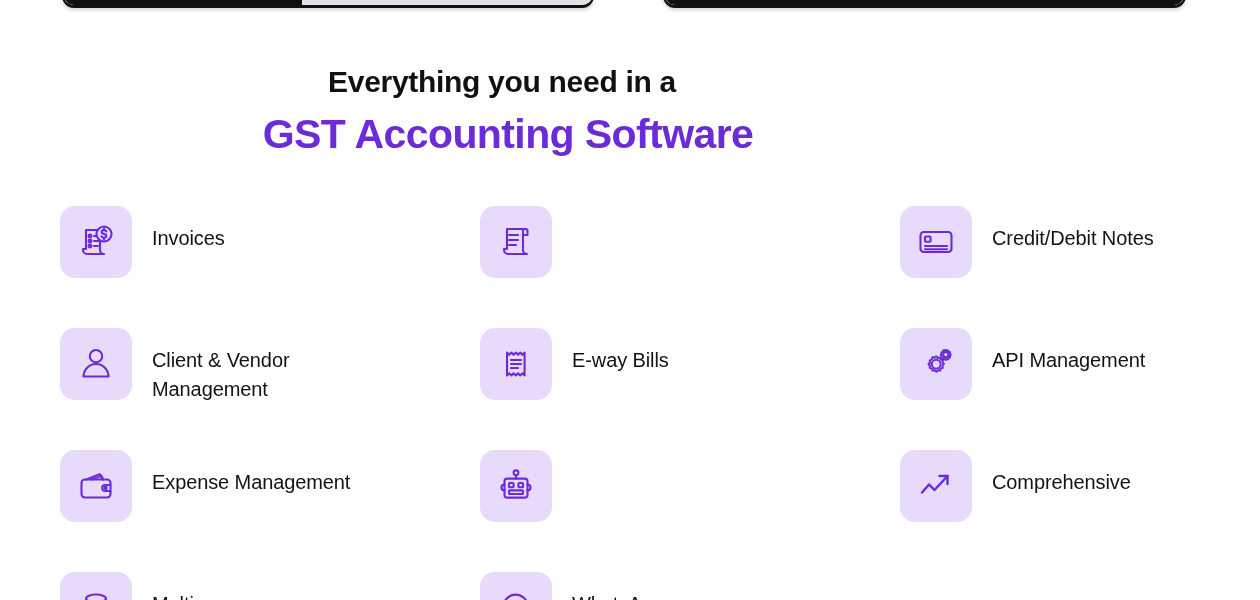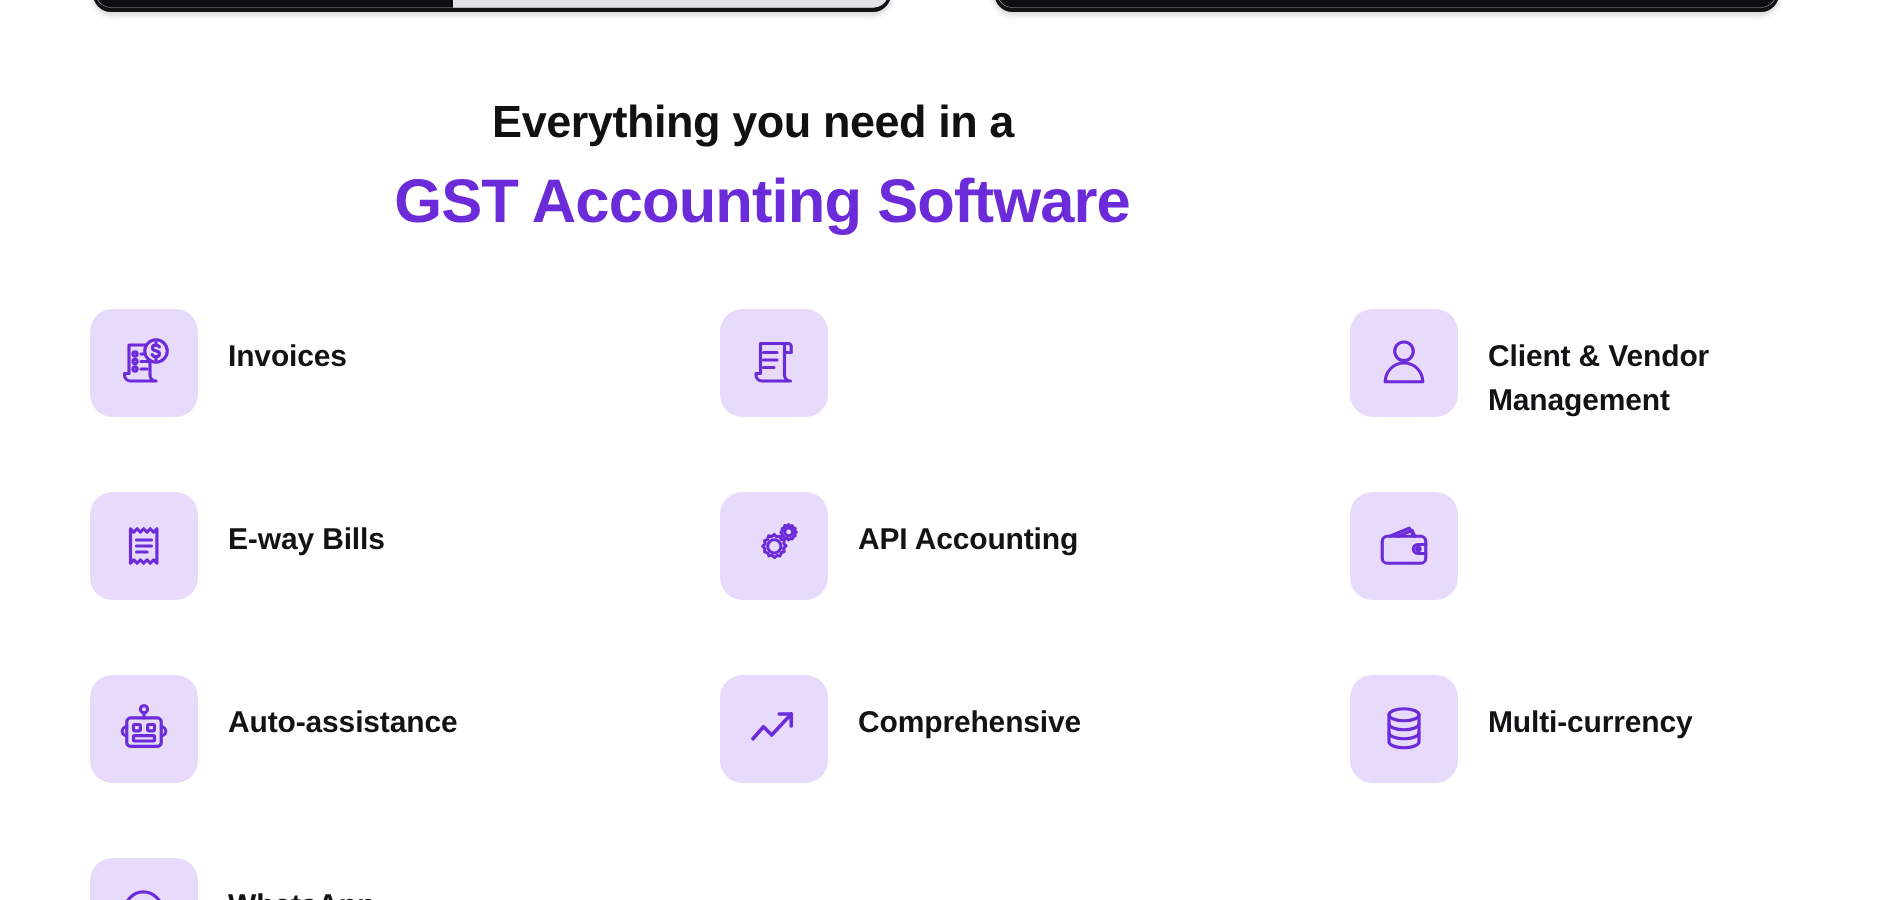--- a/index.html
+++ b/index.html
@@ -94,21 +94,21 @@
     height: 72px;
     border-radius: 15px;
     background: #E8DAFB;
     display: flex;
     align-items: center;
     justify-content: center;
   }
   .tile svg { display: block; }
   .feature-label {
     font-size: 20px;
-    font-weight: 700;
+    font-weight: 400;
     color: #131316;
     line-height: 29px;
     padding-top: 18px;
     max-width: 230px;
     letter-spacing: -0.1px;
   }
 </style>
 </head>
 <body>
 
@@ -151,20 +151,30 @@
     <div class="tile">
       <svg width="42" height="42" viewBox="0 0 42 42" fill="none" stroke="#6C2BD9" stroke-width="2.1" stroke-linecap="round" stroke-linejoin="round">
         <path d="M12 8h16v21a4 4 0 0 0 4 4H13a4 4 0 0 1-4-4v-1h3z"></path>
         <path d="M28 8h2.5a2 2 0 0 1 2 2v4H28"></path>
         <path d="M14 14h9M14 19h9M14 24h7"></path>
       </svg>
     </div>
   </div>
 
 
+  <div class="feature">
+    <div class="tile">
+      <svg width="42" height="42" viewBox="0 0 42 42" fill="none" stroke="#6C2BD9" stroke-width="2.1" stroke-linecap="round" stroke-linejoin="round">
+        <rect x="5.5" y="11" width="31" height="20" rx="3.2"></rect>
+        <rect x="10" y="15.5" width="5.6" height="5.2" rx="1"></rect>
+        <path d="M10 25h22M10 28.2h22"></path>
+      </svg>
+    </div>
+    <div class="feature-label">Credit/Debit Notes</div>
+  </div>
 
   <div class="feature">
     <div class="tile">
       <svg width="42" height="42" viewBox="0 0 42 42" fill="none" stroke="#6C2BD9" stroke-width="2.1" stroke-linecap="round" stroke-linejoin="round">
         <circle cx="21" cy="13.2" r="6.2"></circle>
         <path d="M8.5 33.5a12.5 12.5 0 0 1 25 0z"></path>
       </svg>
     </div>
     <div class="feature-label">Client &amp; Vendor Management</div>
   </div>
@@ -185,48 +195,48 @@
         <g>
           <path d="M17.4 14.2l2.1.6 1.6-1.5 1.7 1.6 2.1-.4.8 2 2.1.7-.3 2.1 1.5 1.6-1.6 1.7.4 2.1-2 .8-.7 2.1-2.1-.3-1.6 1.5-1.7-1.6-2.1.4-.8-2-2.1-.7.3-2.1-1.5-1.6 1.6-1.7-.4-2.1 2-.8z"></path>
           <circle cx="21.2" cy="21.2" r="4.4"></circle>
         </g>
         <g>
           <path d="M28.2 7.3l1.4.4 1.1-1 1.1 1.1 1.4-.3.5 1.3 1.4.5-.2 1.4 1 1.1-1.1 1.1.3 1.4-1.3.5-.5 1.4-1.4-.2-1.1 1-1.1-1.1-1.4.3-.5-1.3-1.4-.5.2-1.4-1-1.1 1.1-1.1-.3-1.4 1.3-.5z"></path>
           <circle cx="30.8" cy="11.6" r="2.6"></circle>
         </g>
       </svg>
     </div>
-    <div class="feature-label">API Accounting</div>
+    <div class="feature-label">API Management</div>
   </div>
 
   <div class="feature">
     <div class="tile">
       <svg width="42" height="42" viewBox="0 0 42 42" fill="none" stroke="#6C2BD9" stroke-width="2.1" stroke-linecap="round" stroke-linejoin="round">
         <path d="M11.5 14.5l13-5.4 3.2 5.4"></path>
         <path d="M17 14.5l9.4-3.9 1.8 3.9"></path>
         <rect x="6.5" y="14.5" width="29" height="18" rx="3.4"></rect>
         <path d="M35.5 20h-5.3a3 3 0 0 0 0 6h5.3"></path>
         <circle cx="30.6" cy="23" r="1.1"></circle>
       </svg>
     </div>
+    <div class="feature-label">Expense Management</div>
   </div>
 
   <div class="feature">
     <div class="tile">
       <svg width="42" height="42" viewBox="0 0 42 42" fill="none" stroke="#6C2BD9" stroke-width="2.1" stroke-linecap="round" stroke-linejoin="round">
         <circle cx="21" cy="7.8" r="2.4"></circle>
         <path d="M21 10.2v3.4"></path>
         <rect x="9.5" y="13.6" width="23" height="19" rx="2.6"></rect>
         <rect x="14" y="18" width="4.6" height="4.2" rx="0.8"></rect>
         <rect x="23.4" y="18" width="4.6" height="4.2" rx="0.8"></rect>
         <rect x="14" y="25.4" width="14" height="3.6" rx="0.8"></rect>
         <path d="M9.5 19.5a2.6 2.6 0 0 0 0 6M32.5 19.5a2.6 2.6 0 0 1 0 6"></path>
       </svg>
     </div>
-    <div class="feature-label">Auto-assistance</div>
   </div>
 
   <div class="feature">
     <div class="tile">
       <svg width="42" height="42" viewBox="0 0 42 42" fill="none" stroke="#6C2BD9" stroke-width="2.4" stroke-linecap="round" stroke-linejoin="round">
         <path d="M7 27.5l7-8 5.5 5.5L32.5 11"></path>
         <path d="M24.5 11h8v8"></path>
       </svg>
     </div>
     <div class="feature-label">Comprehensive</div>

